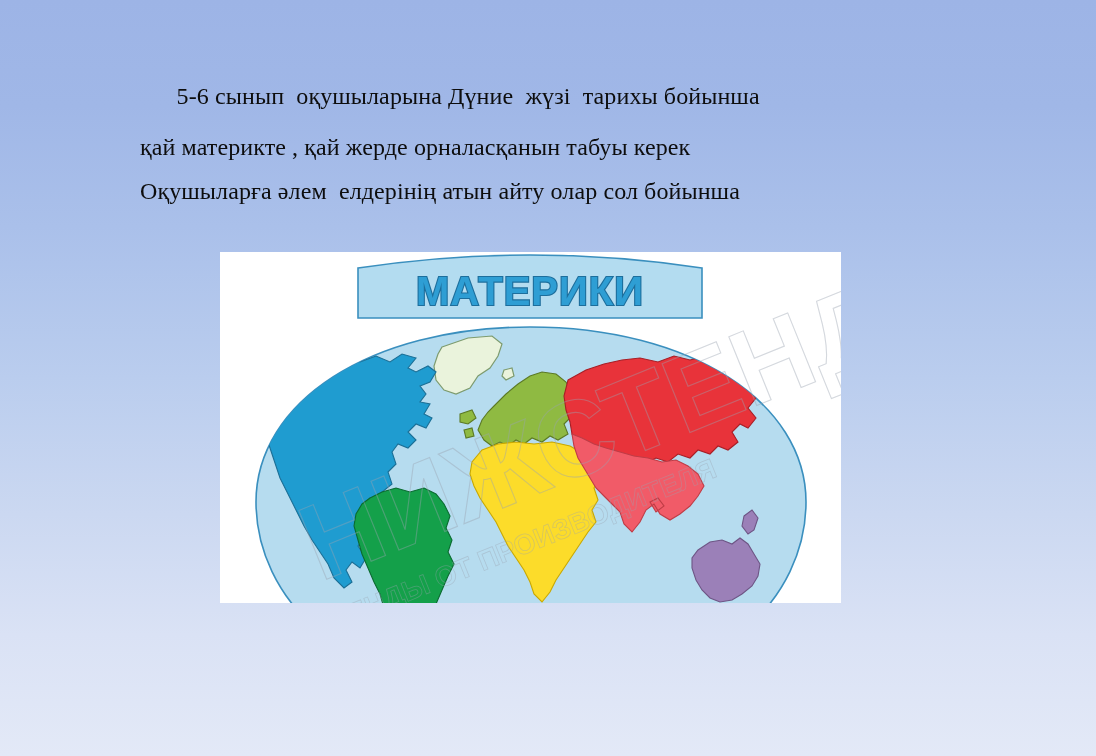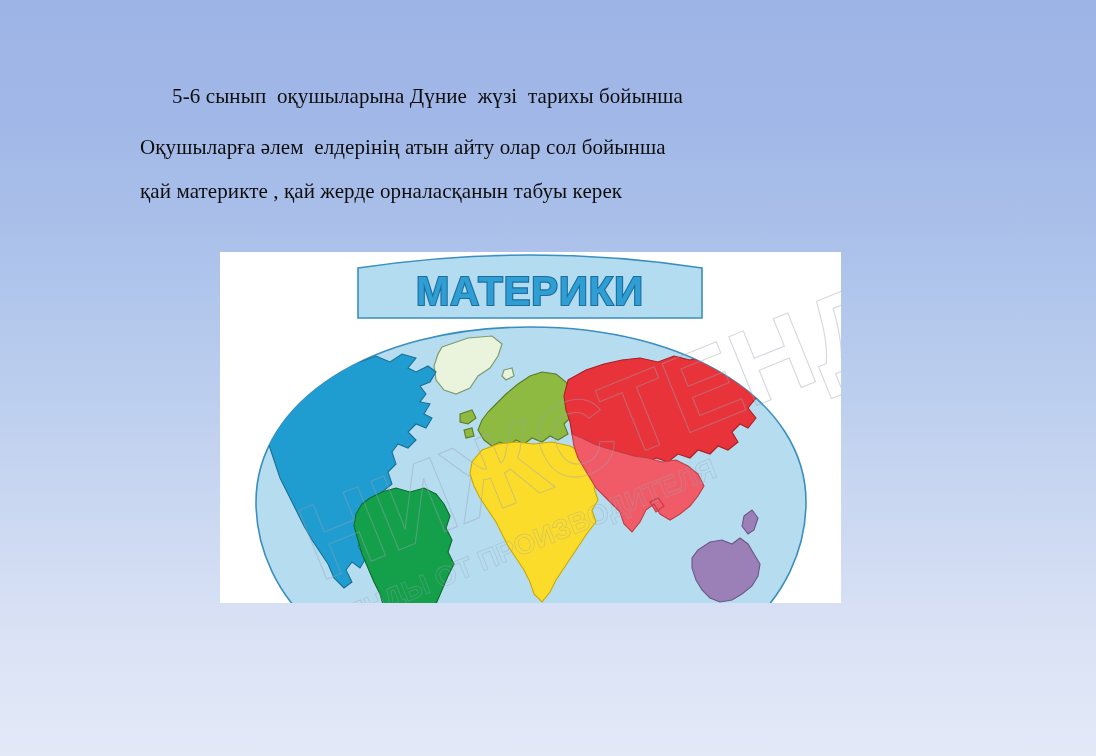--- a/index.html
+++ b/index.html
@@ -30,21 +30,21 @@
   }
 
   
   #text-block {
     position: absolute;
     left: 140px;
     top: 74px;
     width: 860px;
   }
   .text-line {
-    font-size: 21px;
+    font-size: 24px;
     line-height: 44px;
     color: #0d0d0d;
     white-space: pre;
     letter-spacing: 0.1px;
   }
   .para-gap { height: 7px; }
 
   
   #map-card {
     position: absolute;
@@ -90,22 +90,22 @@
   }
 </style>
 </head>
 <body>
 
 <div id="slide">
 
   <div id="text-block">
     <div class="text-line">      5-6 сынып  оқушыларына Дүние  жүзі  тарихы бойынша</div>
     <div class="para-gap"></div>
+    <div class="text-line">қай материкте , қай жерде орналасқанын табуы керек</div>
     <div class="text-line">Оқушыларға әлем  елдерінің атын айту олар сол бойынша</div>
-    <div class="text-line">қай материкте , қай жерде орналасқанын табуы керек</div>
   </div>
 
   <div id="map-card">
     <svg id="map-svg" viewBox="0 0 621 449" xmlns="http://www.w3.org/2000/svg">
 
       <rect x="0" y="0" width="621" height="449" fill="#ffffff"></rect>
 
       <g>
         <path d="M138 66 L138 16 Q310 -10 482 16 L482 66 Z" fill="#b3dcf0" stroke="#3a8fbe" stroke-width="1.6"></path>
         <text class="banner-text" x="310" y="53" text-anchor="middle">МАТЕРИКИ</text>

